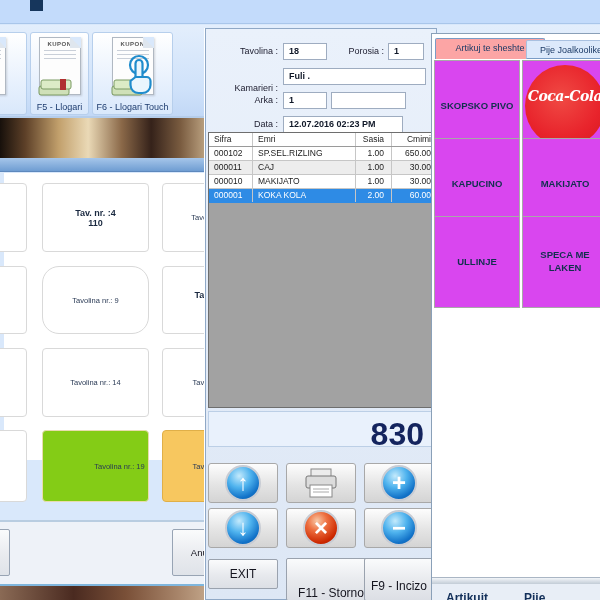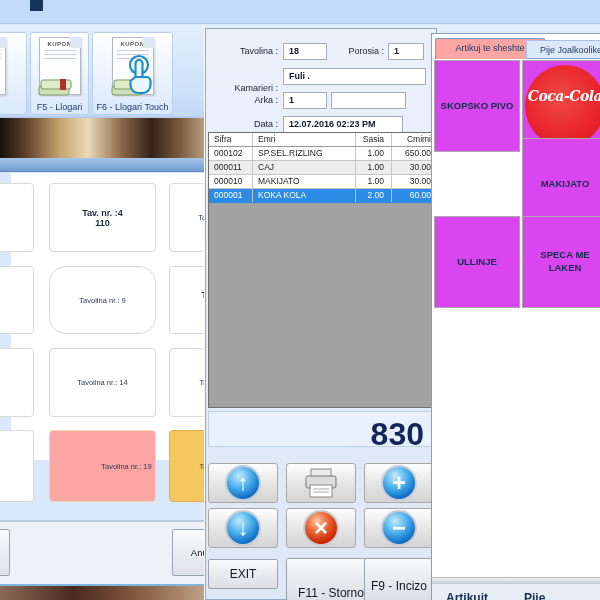--- a/index.html
+++ b/index.html
@@ -20,26 +20,26 @@
                border-left:11px solid #dfe6ee; border-top:11px solid #d9e8fb; }
   .kupon-title { font-size:6px; font-weight:bold; letter-spacing:.5px; color:#555; margin-top:3px; }
   .kupon-line { height:1px; background:#c9cfd8; margin:3px 4px 0 4px; }
   .money { position:absolute; left:-4px; bottom:-4px; }
   .touch-ico { position:absolute; right:-4px; bottom:-2px; }
 
   .banner { position:absolute; left:0; top:118px; width:210px; height:40px;
             background:linear-gradient(90deg,#17100b 0%,#5d4028 12%,#c2a06c 28%,#ead9b6 42%,#8a6848 58%,#35221a 72%,#7a5c40 86%,#c7ae8c 100%); }
   .bluebar { position:absolute; left:0; top:158px; width:210px; height:14px;
              background:linear-gradient(#a6c6ea,#6f9dd2); border-bottom:1px solid #5d88bd; }
-  .tables-area { position:absolute; left:11px; top:173px; width:210px; height:287px; background:#ffffff; }
+  .tables-area { position:absolute; left:4px; top:173px; width:210px; height:287px; background:#ffffff; }
   .tbtn { position:absolute; border:1px solid #d9d9d9; border-radius:4px; background:#fff;
           display:flex; align-items:center; justify-content:center; text-align:center;
           font-size:7.5px; color:#2a3a55; white-space:pre-line; cursor:pointer; }
   .tbtn.bold { font-weight:bold; font-size:9px; color:#1a2940; }
-  .tbtn.yellow { background:#fca5a5; border-color:#e8dcae;padding-left:48px; }
+  .tbtn.yellow { background:#84cc16; border-color:#e8dcae;padding-left:48px; }
   .tbtn.orange { background:#f7c75f; border-color:#e0af48; }
 
   .bottombar { position:absolute; left:0; top:520px; width:210px; height:64px;
                background:#eef2f8; border-top:2px solid #b9cde1; }
   .bb-btn { position:absolute; top:7px; height:47px; border:1px solid #98a4b4; border-radius:2px;
             background:linear-gradient(#fafbfc,#e9ebef 55%,#dfe3e9); font-size:9.5px; color:#15151f;
             display:flex; align-items:center; justify-content:center; cursor:pointer; }
   .bottomstrip { position:absolute; left:0; top:584px; width:210px; height:16px;
                  border-top:2px solid #7fb6dd;
                  background:linear-gradient(90deg,#8a6a55 0%,#4a2a20 35%,#7a5038 60%,#a8856a 85%,#c4a88c 100%); }
@@ -277,20 +277,21 @@
     <div class="tab inactive">Pije Joalkoolike</div>
 
     <div class="prod" style="left:2px;  top:26px;">SKOPSKO PIVO</div>
 
     <div class="prod cola" style="left:90px; top:26px;">
       <div class="cola-ellipse"></div>
       <div class="cola-script">Coca-Cola</div>
       <div class="cola-name">KOKA KOLA</div>
     </div>
 
+    <div class="prod" style="left:2px;  top:104px;">KAPUCINO</div>
     <div class="prod" style="left:90px; top:104px;">MAKIJATO</div>
     <div class="prod" style="left:2px;  top:182px;">ULLINJE</div>
     <div class="prod" style="left:90px; top:182px;">SPECA ME LAKEN</div>
 
     <div class="ap-divider"></div>
     <div class="ap-bottom">
       <div class="ap-partial" style="left:14px;">Artikujt</div>
       <div class="ap-partial" style="left:92px;">Pije</div>
     </div>
   </div>

